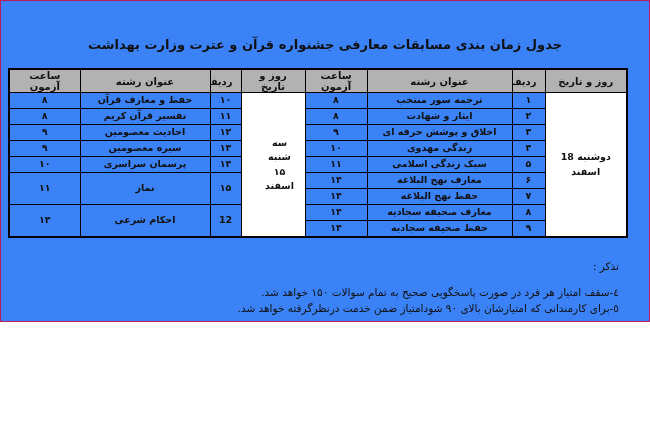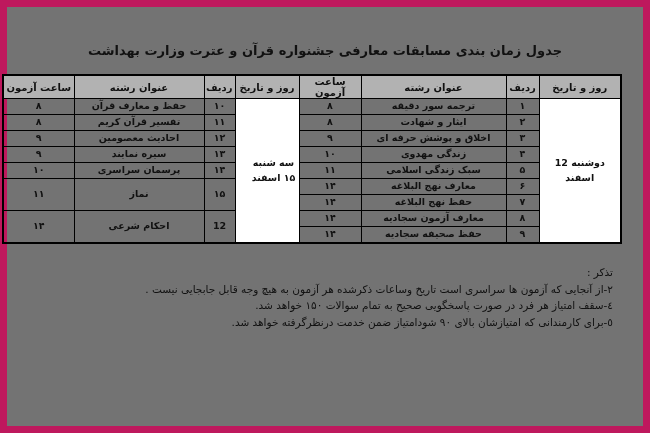--- a/index.html
+++ b/index.html
@@ -2,50 +2,50 @@
 <html lang="fa" dir="rtl"><head>
 <meta charset="utf-8">
 <style>
   html,body{margin:0;padding:0;background:#fff;}
   body{
     width:650px;height:433px;overflow:hidden;
     font-family:"DejaVu Sans","Liberation Sans",sans-serif;
     color:#111;
   }
   .page{
-    box-sizing:border-box;width:650px;height:433px;
-    border:7px solid #be185d;background:#737373;position:relative;
+    box-sizing:border-box;width:650px;height:322px;
+    border:1px solid #be185d;background:#3b82f6;position:relative;
   }
   .title{
     text-align:center;font-weight:bold;font-size:13px;
     padding-top:36px;letter-spacing:0;
   }
   table.sched{
     border-collapse:collapse;table-layout:fixed;
     margin:16px 21px 0 5px;width:618px;
     font-size:9.5px;font-weight:bold;
   }
   table.sched th,table.sched td{
     border:1px solid #000;text-align:center;vertical-align:middle;
-    padding:0 2px;overflow:hidden;
+    padding:0 8px;overflow:hidden;
   }
   table.sched{border:2px solid #000;}
   table.sched th{
     background:#b2b2b2;height:15px;font-size:10px;font-weight:bold;
   }
   table.sched td{height:15px;line-height:1.15;}
   td.date-cell{background:#fff;font-weight:bold;}
   .dw{max-width:62px;margin:0 auto;line-height:1.5;}
   .dw-l{max-width:54px;margin-left:13px;}
   .notes{
     margin:20px 30px 0 14px;
     font-size:10.5px;font-weight:normal;line-height:16.5px;
     text-align:right;
   }
-  .notes .nh{margin-bottom:0;}
+  .notes .nh{margin-bottom:9px;}
 </style>
 </head>
 <body>
 
 <div class="page">
 
   <div class="title">جدول زمان بندی مسابقات معارفی جشنواره قرآن و عترت وزارت بهداشت</div>
 
   <table class="sched">
     <colgroup>
@@ -66,24 +66,24 @@
         <th>ساعت آزمون</th>
         <th>روز و تاریخ</th>
         <th>ردیف</th>
         <th>عنوان رشته</th>
         <th>ساعت آزمون</th>
       </tr>
     </thead>
     <tbody>
       <tr>
         <td class="date-cell" rowspan="9">
-            <div class="dw">دوشنبه 12 اسفند</div>
+            <div class="dw">دوشنبه 18 اسفند</div>
           </td>
         <td>۱</td>
-        <td>ترجمه سور دقیقه</td>
+        <td>ترجمه سور منتخب</td>
         <td>۸</td>
         <td class="date-cell" rowspan="9">
             <div class="dw dw-l">سه شنبه ۱۵ اسفند</div>
           </td>
         <td>۱۰</td>
         <td>حفظ و معارف قرآن</td>
         <td>۸</td>
       </tr>
       <tr>
         <td>۲</td>
@@ -99,21 +99,21 @@
         <td>۹</td>
         <td>۱۲</td>
         <td>احادیث معصومین</td>
         <td>۹</td>
       </tr>
       <tr>
         <td>۴</td>
         <td>زندگی مهدوی</td>
         <td>۱۰</td>
         <td>۱۳</td>
-        <td>سیره نمایند</td>
+        <td>سیره معصومین</td>
         <td>۹</td>
       </tr>
       <tr>
         <td>۵</td>
         <td>سبک زندگی اسلامی</td>
         <td>۱۱</td>
         <td>۱۴</td>
         <td>پرسمان سراسری</td>
         <td>۱۰</td>
       </tr>
@@ -125,34 +125,33 @@
         <td rowspan="2">نماز</td>
         <td rowspan="2">۱۱</td>
       </tr>
       <tr>
         <td>۷</td>
         <td>حفظ نهج البلاغه</td>
         <td>۱۴</td>
       </tr>
       <tr>
         <td>۸</td>
-        <td>معارف آزمون سجادیه</td>
+        <td>معارف صحیفه سجادیه</td>
         <td>۱۴</td>
         <td rowspan="2">12</td>
         <td rowspan="2">احکام شرعی</td>
         <td rowspan="2">۱۴</td>
       </tr>
       <tr>
         <td>۹</td>
         <td>حفظ صحیفه سجادیه</td>
         <td>۱۴</td>
       </tr>
     </tbody>
   </table>
 
   <div class="notes">
     <div class="nh">تذکر :</div>
-    <div>۲-از آنجایی که آزمون ها سراسری است تاریخ وساعات ذکرشده هر آزمون به هیچ وجه قابل جابجایی نیست .</div>
     <div>٤-سقف امتیاز هر فرد در صورت پاسخگویی صحیح به تمام سوالات ۱۵۰ خواهد شد.</div>
     <div>٥-برای کارمندانی که امتیازشان بالای ۹۰ شودامتیاز ضمن خدمت درنظرگرفته خواهد شد.</div>
   </div>
 
 </div>
 
 </body></html>

